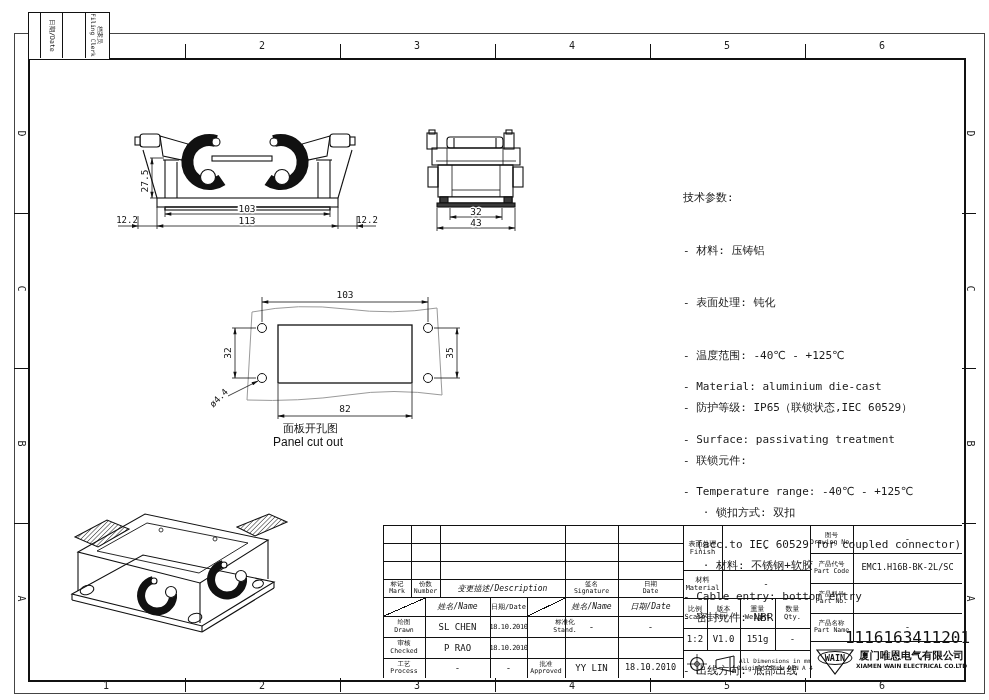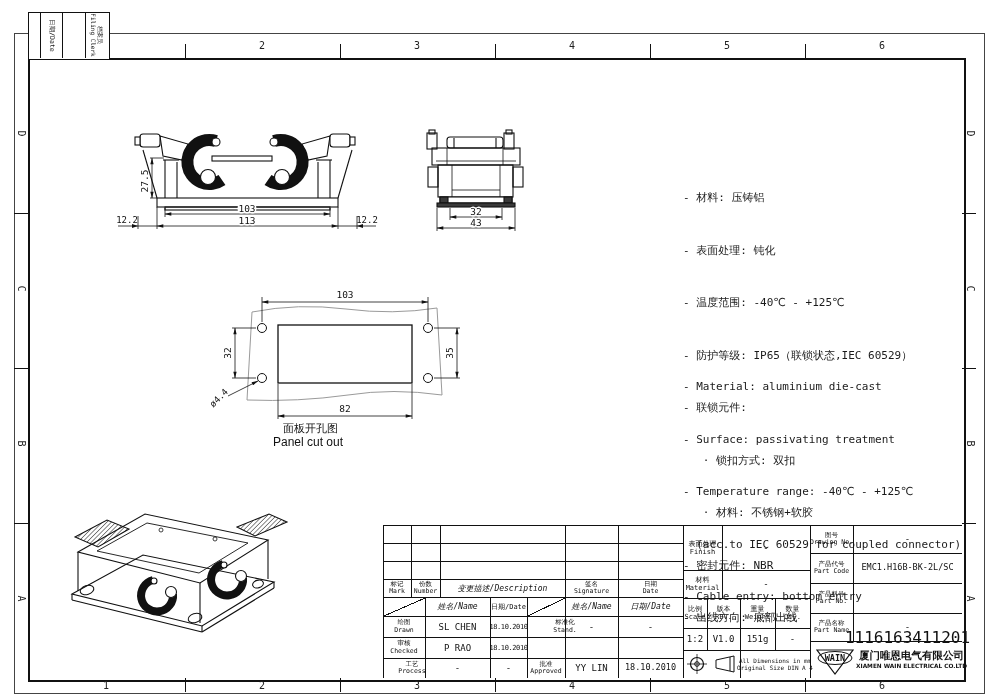--- a/index.html
+++ b/index.html
@@ -289,20 +289,21 @@
     <path d="M 168 72 A 16 16 0 1 0 188 86" stroke-width="8"></path>
     <circle cx="169" cy="73" r="3" fill="#fff"></circle>
     <circle cx="186" cy="84" r="5.5" fill="#fff"></circle>
 
     <ellipse cx="32" cy="98" rx="7" ry="4.5" transform="rotate(-18 32 98)"></ellipse>
     <ellipse cx="140" cy="126" rx="7" ry="4.5" transform="rotate(-18 140 126)"></ellipse>
     <ellipse cx="203" cy="92" rx="5.5" ry="3.8" transform="rotate(-18 203 92)"></ellipse>
   </svg>
 
   <div class="spec" style="left:683px;top:154px;">
+    <div>技术参数:</div>
     <div>- 材料: 压铸铝</div>
     <div>- 表面处理: 钝化</div>
     <div>- 温度范围: -40℃ - +125℃</div>
     <div>- 防护等级: IP65（联锁状态,IEC 60529）</div>
     <div>- 联锁元件:</div>
     <div>   · 锁扣方式: 双扣</div>
     <div>   · 材料: 不锈钢+软胶</div>
     <div>- 密封元件: NBR</div>
     <div>- 出线方向: 底部出线</div>
   </div>
@@ -402,21 +403,21 @@
 
   <div class="cell f65" style="left:383px;top:637px;width:42px;height:21px;">
     <div>
         <div>审核</div>
         <div>Checked</div>
       </div>
   </div>
   <div class="cell f9" style="left:425px;top:637px;width:65px;height:21px;">P RAO</div>
   <div class="cell date" style="left:490px;top:637px;width:37px;height:21px;">18.10.2010</div>
 
-  <div class="cell f65" style="left:383px;top:658px;width:42px;height:20px;padding-left:8px;">
+  <div class="cell f65" style="left:383px;top:658px;width:42px;height:20px;">
     <div>
         <div>工艺</div>
         <div>Process</div>
       </div>
   </div>
   <div class="cell f9" style="left:425px;top:658px;width:65px;height:20px;">-</div>
   <div class="cell f9" style="left:490px;top:658px;width:37px;height:20px;">-</div>
   <div class="cell f65" style="left:527px;top:658px;width:38px;height:20px;">
     <div>
         <div>批准</div>

